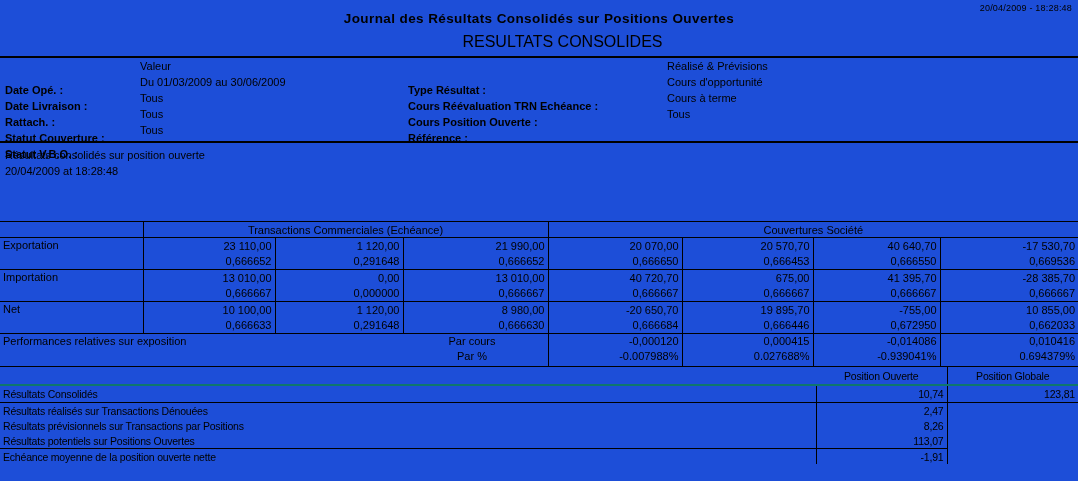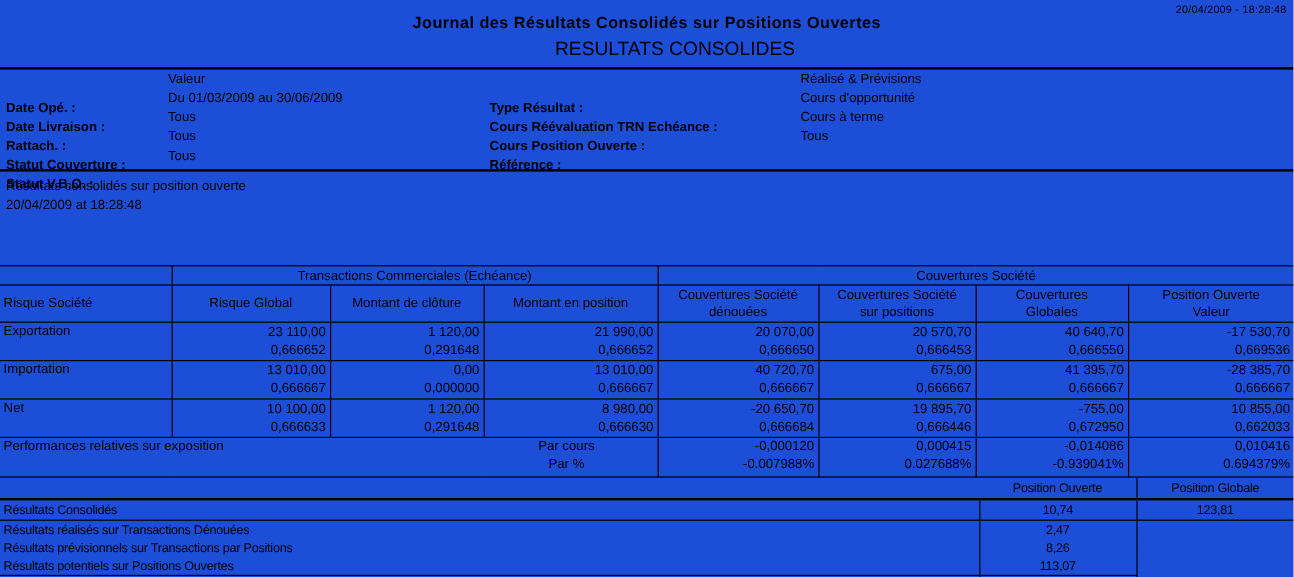--- a/index.html
+++ b/index.html
@@ -50,24 +50,24 @@
   .perf-flex { display:flex; align-items:flex-start; }
   .perf-label { flex:1; line-height:15px; }
   .perf-sub { width:145px; text-align:center; line-height:15px; }
   .perf-sub span { display:block; }
 
   
   table.sum { border-collapse:collapse; table-layout:fixed; width:1078px;
               font-size:10.5px; letter-spacing:-0.2px; }
   table.sum td { padding:0 3px; overflow:hidden; }
   .shead td { height:17px; text-align:center; vertical-align:middle; }
-  .s-num { text-align:center; }
+  .s-num { text-align:right; }
   .v816 { border-right:1px solid #000; }
   .v947 { border-right:1px solid #000; }
-  .s-rc td { height:16px; border-top:2px solid #000000; border-bottom:1px solid #000; vertical-align:middle; }
+  .s-rc td { height:16px; border-top:2px solid #0f766e; border-bottom:1px solid #000; vertical-align:middle; }
   .s-mid td { height:15px; vertical-align:middle; }
   .u2 td.v816, .u2 td.v947 { border-bottom:1px solid #000; }
   .s-last td { height:15px; vertical-align:middle; }
 </style>
 </head>
 <body>
 
 <div id="page">
 
   <div class="timestamp">20/04/2009 - 18:28:48</div>
@@ -134,34 +134,20 @@
         <col style="width:131px">
         <col style="width:127px">
         <col style="width:138px">
     </colgroup>
     <tbody>
         <tr class="ghead">
       <td></td>
       <td colspan="3">Transactions Commerciales (Echéance)</td>
       <td colspan="4">Couvertures Société</td>
     </tr>
-    <tr class="chead">
-      <td class="lblh">Risque Société</td>
-      <td>Risque Global</td>
-      <td>Montant de clôture</td>
-      <td>Montant en position</td>
-      <td>Couvertures Société
-dénouées</td>
-      <td>Couvertures Société
-sur positions</td>
-      <td>Couvertures
-Globales</td>
-      <td>Position Ouverte
-Valeur</td>
-    </tr>
 
     <tr class="drow">
       <td class="lbl">Exportation</td>
       <td class="num">
             <div>23 110,00</div>
             <div>0,666652</div>
           </td>
       <td class="num">
             <div>1 120,00</div>
             <div>0,291648</div>

